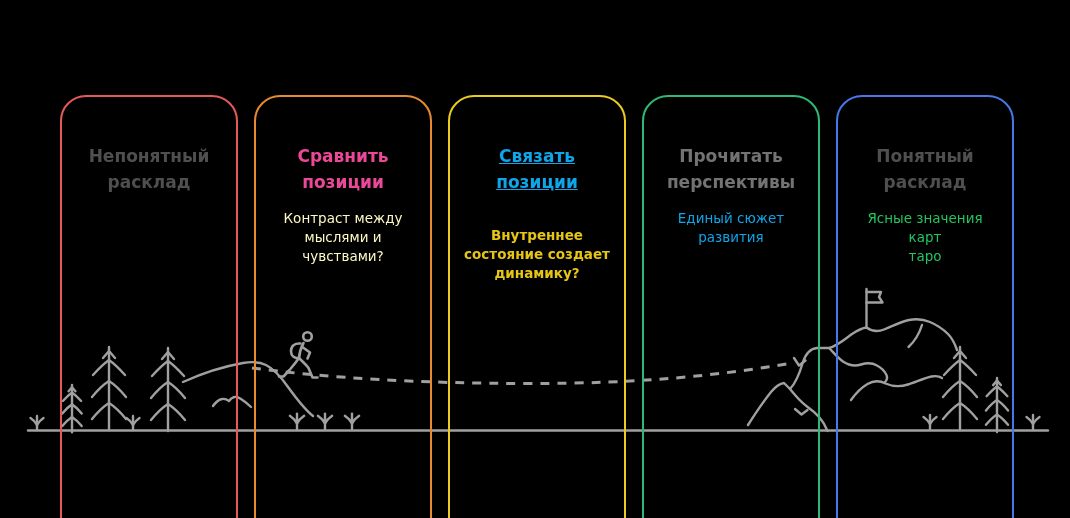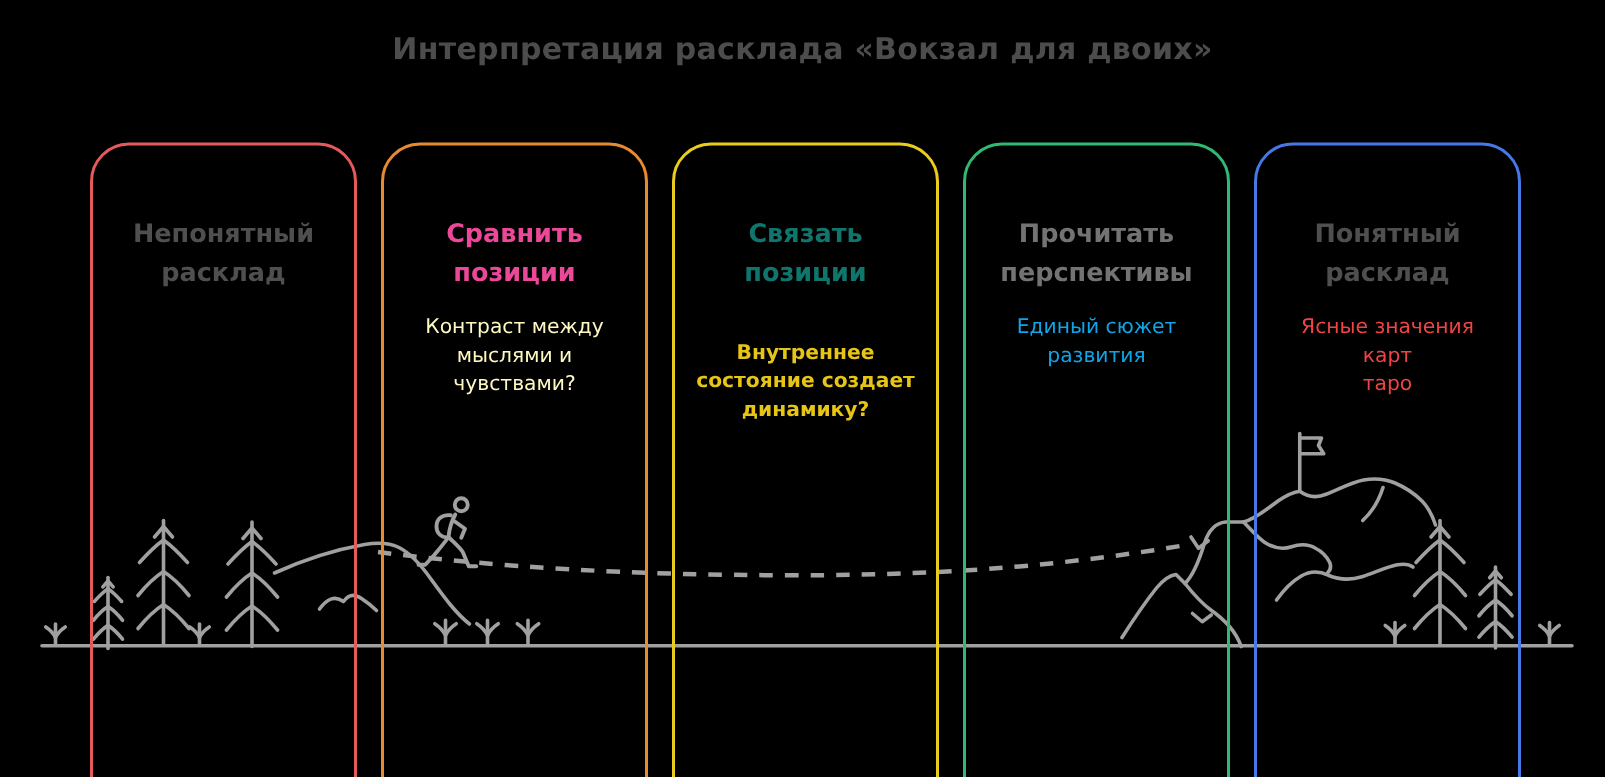--- a/index.html
+++ b/index.html
@@ -25,21 +25,20 @@
   .card-sub{
     margin-top:14px;font-size:13.5px;line-height:19px;white-space:pre-line;
   }
   svg *{vector-effect:non-scaling-stroke;}
 </style>
 </head>
 <body>
 
 <div class="stage" style="background: rgb(0, 0, 0);">
 
-  <div class="page-title" style="color: rgb(76, 76, 76);">Интерпретация расклада «Вокзал для двоих»</div>
 
   <svg class="illustration" viewBox="0 0 1070 518" fill="none" stroke="currentColor" stroke-width="2.4" stroke-linecap="round" stroke-linejoin="round" style="color: rgb(160, 160, 160);">
     <defs>
       <g id="pine">
         <line x1="0" y1="0" x2="0" y2="83"></line>
         <path d="M0 4 L-6 11 M0 4 L6 11"></path>
         <path d="M0 13 Q-7 18 -16 28 M0 13 Q7 18 16 28"></path>
         <path d="M0 34 Q-8 39 -17 50 M0 34 Q8 39 17 50"></path>
         <path d="M0 56 Q-8 61 -17 72 M0 56 Q8 61 17 72"></path>
       </g>
@@ -130,32 +129,32 @@
 расклад</div>
   </div>
   <div class="card" style="left: 254px; border-color: rgb(231, 138, 49);">
     <div class="card-title" style="color: #ec4899;">Сравнить
 позиции</div>
     <div class="card-sub" style="color: #fef9c3; font-weight: 400;">Контраст между
 мыслями и
 чувствами?</div>
   </div>
   <div class="card" style="left: 448px; border-color: rgb(233, 204, 29);">
-    <div class="card-title" style="color: #0f766e;">Связать
+    <div class="card-title" style="color: #0ea5e9; text-decoration: underline;">Связать
 позиции</div>
     <div class="card-sub" style="color: rgb(230, 197, 20); font-weight: 700; margin-top: 31px;">Внутреннее
 состояние создает
 динамику?</div>
   </div>
   <div class="card" style="left: 642px; border-color: rgb(48, 185, 115);">
     <div class="card-title" style="color: #737373;">Прочитать
 перспективы</div>
     <div class="card-sub" style="color: #0ea5e9; font-weight: 400;">Единый сюжет
 развития</div>
   </div>
   <div class="card" style="left: 836px; border-color: rgb(70, 120, 232);">
     <div class="card-title" style="color: rgb(79, 79, 79);">Понятный
 расклад</div>
-    <div class="card-sub" style="color: #ef4444; font-weight: 400; text-align: center;">Ясные значения карт
+    <div class="card-sub" style="color: #22c55e; font-weight: 400; text-align: center;">Ясные значения карт
 таро</div>
   </div>
 
 </div>
 
 </body></html>

